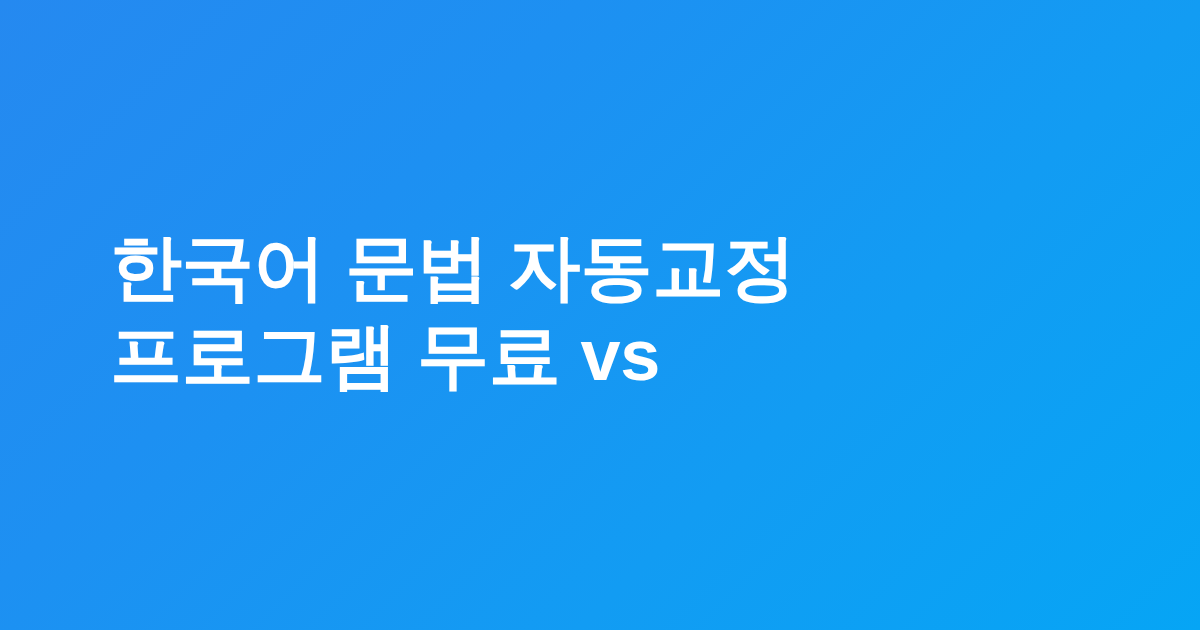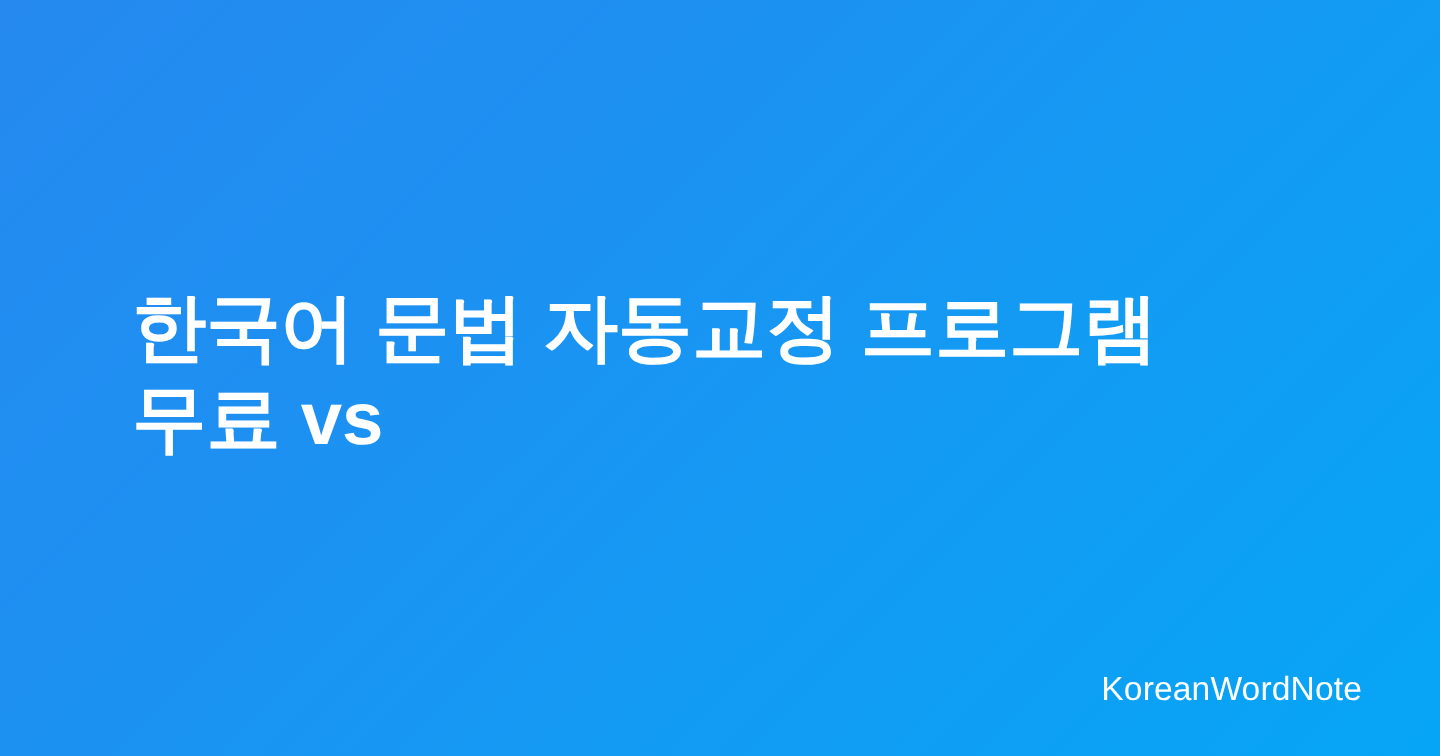--- a/index.html
+++ b/index.html
@@ -34,21 +34,21 @@
     display: flex;
     flex-direction: column;
     justify-content: center;
     box-sizing: border-box;
     padding: 0 110px;
   }
 
   .og-card__title {
     margin: 0;
     color: #ffffff;
-    font-size: 62px;
+    font-size: 72px;
     font-weight: 700;
     line-height: 1.22;
     letter-spacing: -0.2px;
     word-break: keep-all;
     text-align: left;
     max-width: 1010px;
     
     transform: translateY(-3px);
   }
 
@@ -69,15 +69,14 @@
 <body>
 
 <div class="og-card">
 
   <div class="og-card__bg"></div>
 
   <div class="og-card__content">
     <h1 class="og-card__title">한국어 문법 자동교정 프로그램 무료 vs</h1>
   </div>
 
-  <div class="og-card__brand">KoreanWordNote</div>
 
 </div>
 
 </body></html>

